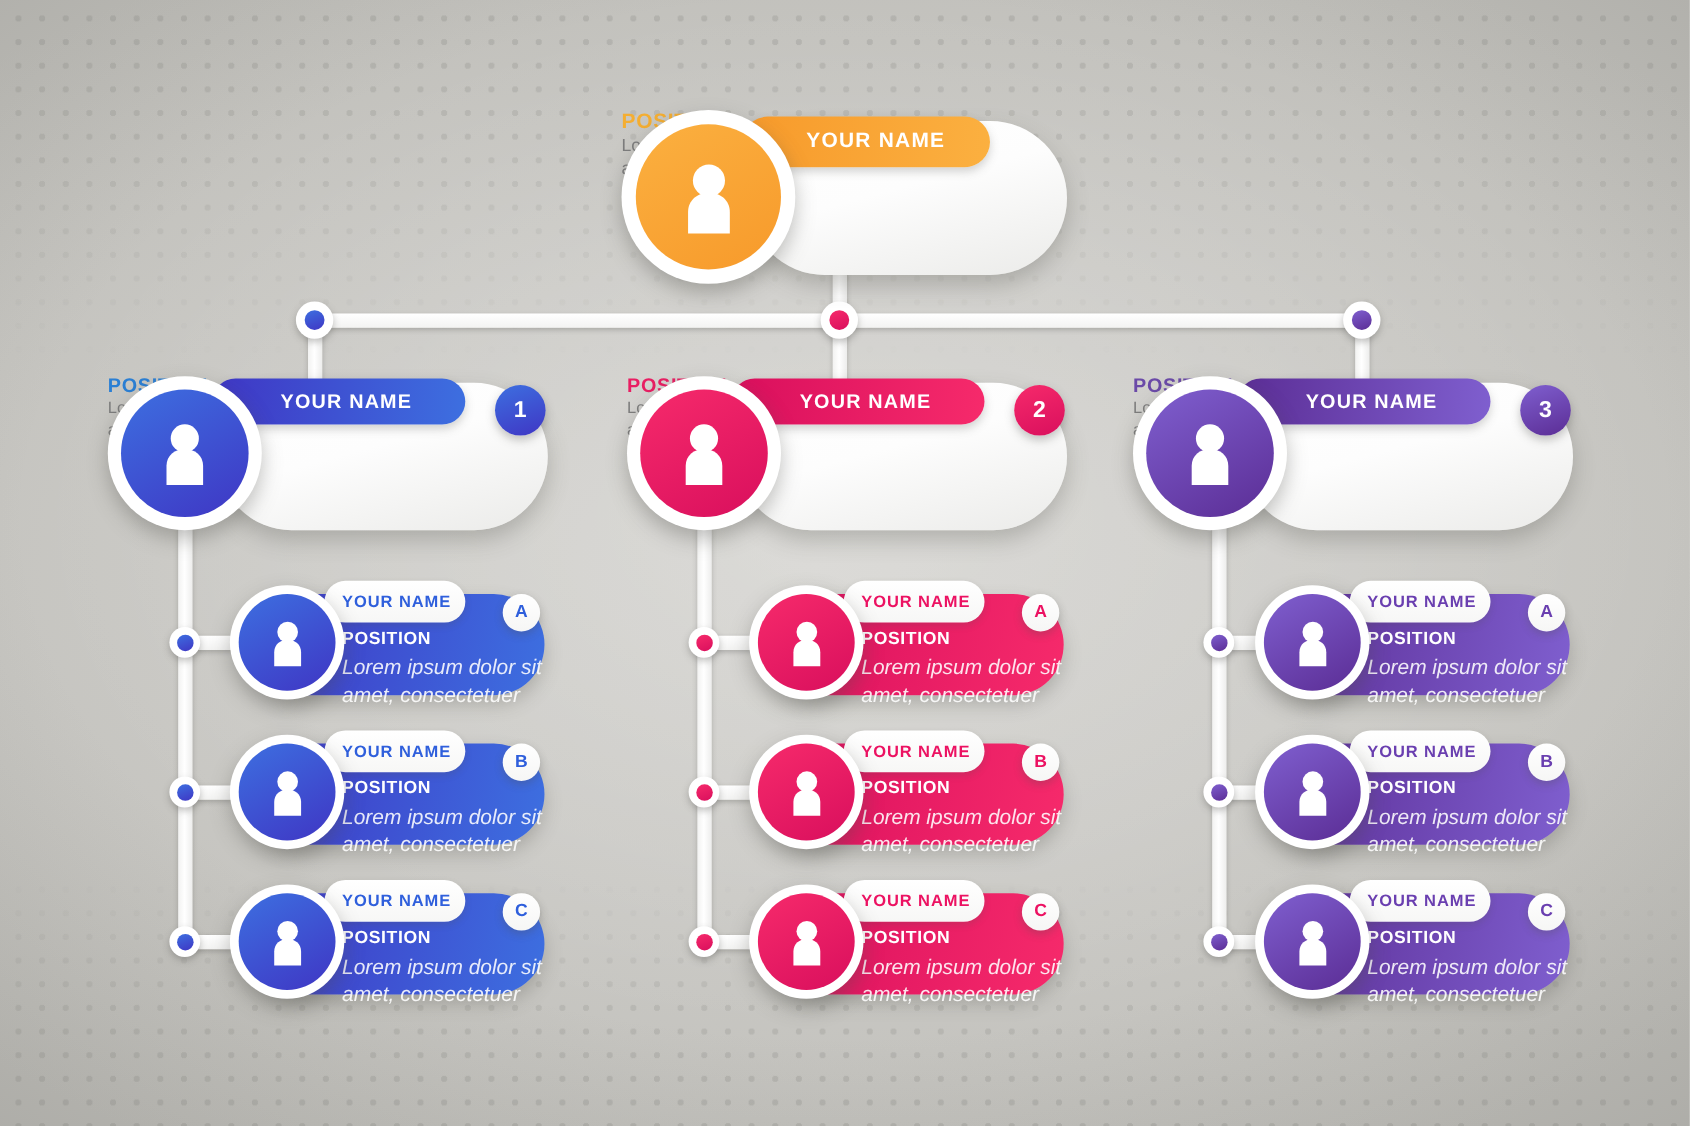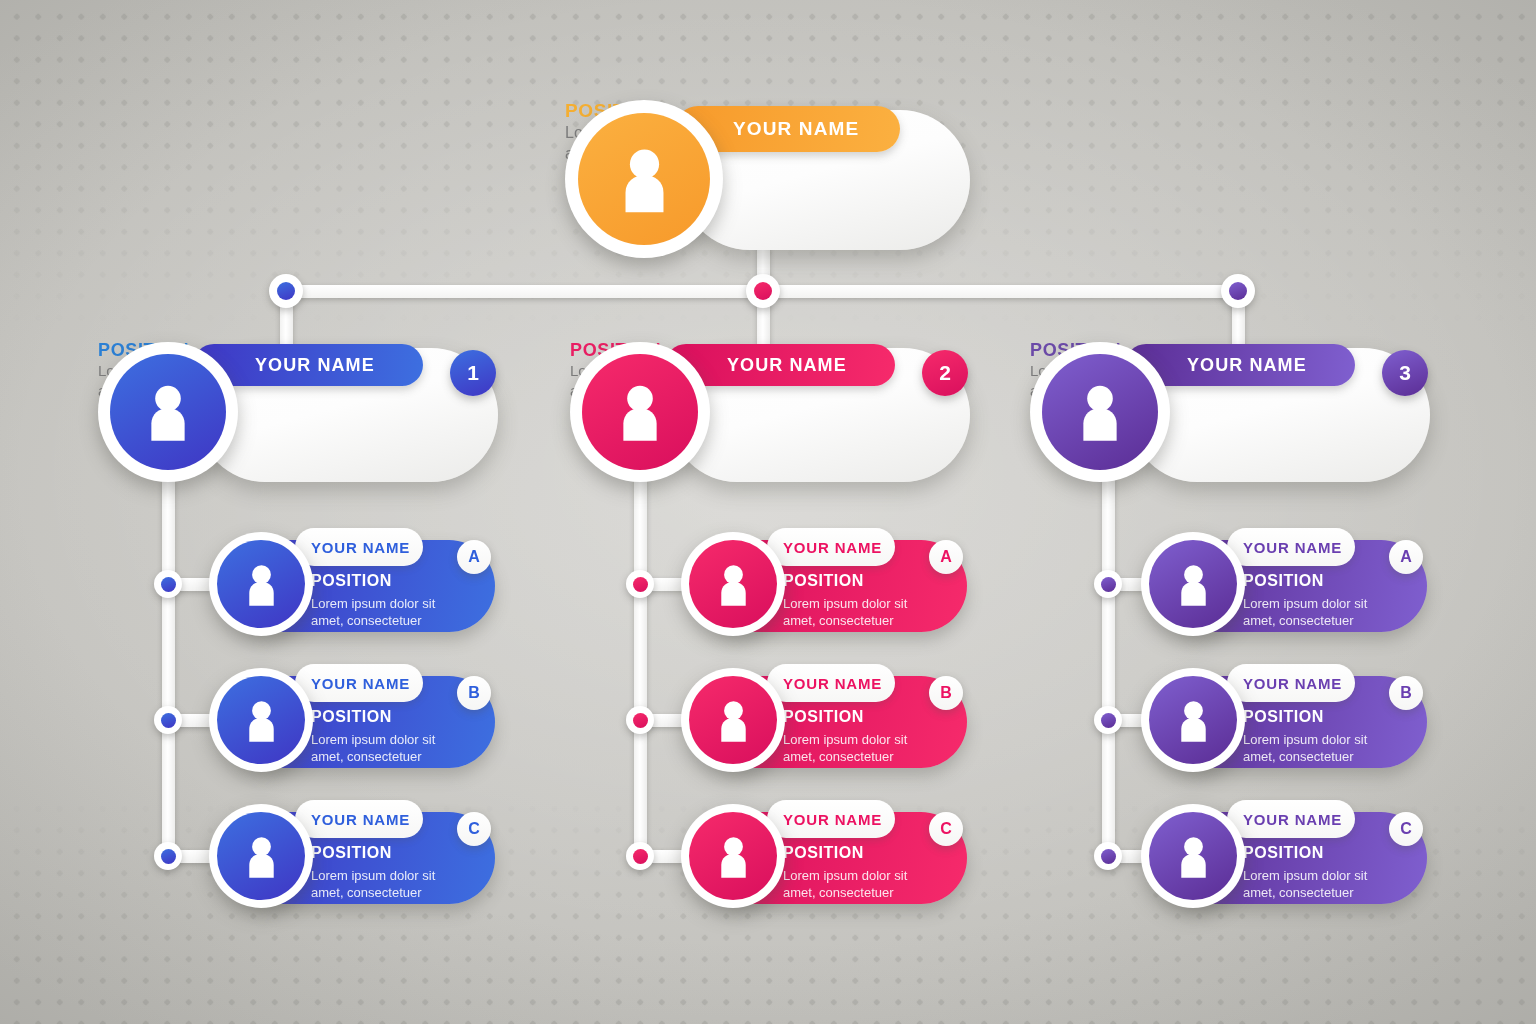--- a/index.html
+++ b/index.html
@@ -106,21 +106,21 @@
     box-shadow:0 8px 16px rgba(85,85,80,.30);
   }
   .scard-pill {
     position:absolute; height:38px; border-radius:19px;
     background:linear-gradient(180deg,#ffffff 0%,#f7f7f6 100%);
     display:flex; align-items:center;
     box-shadow:0 3px 7px rgba(80,80,76,.20);
   }
   .scard-pill span { font-weight:bold; font-size:15px; letter-spacing:.055em; }
   .scard-pos { position:absolute; color:#fff; font-weight:bold; font-size:16px; letter-spacing:.035em; }
-  .scard-lorem { position:absolute; color:rgba(255,255,255,.88); font-size:13px; line-height:1.32; }
+  .scard-lorem { position:absolute; color:rgba(255,255,255,.88); font-size:19px; line-height:1.32;font-style:italic; }
   .scard-badge {
     position:absolute; width:34px; height:34px; border-radius:50%;
     background:linear-gradient(180deg,#ffffff 0%,#f6f6f5 100%);
     display:flex; align-items:center; justify-content:center;
     font-weight:bold; font-size:16px;
     box-shadow:0 3px 8px rgba(80,80,76,.30);
   }
 </style>
 </head>
 <body>

